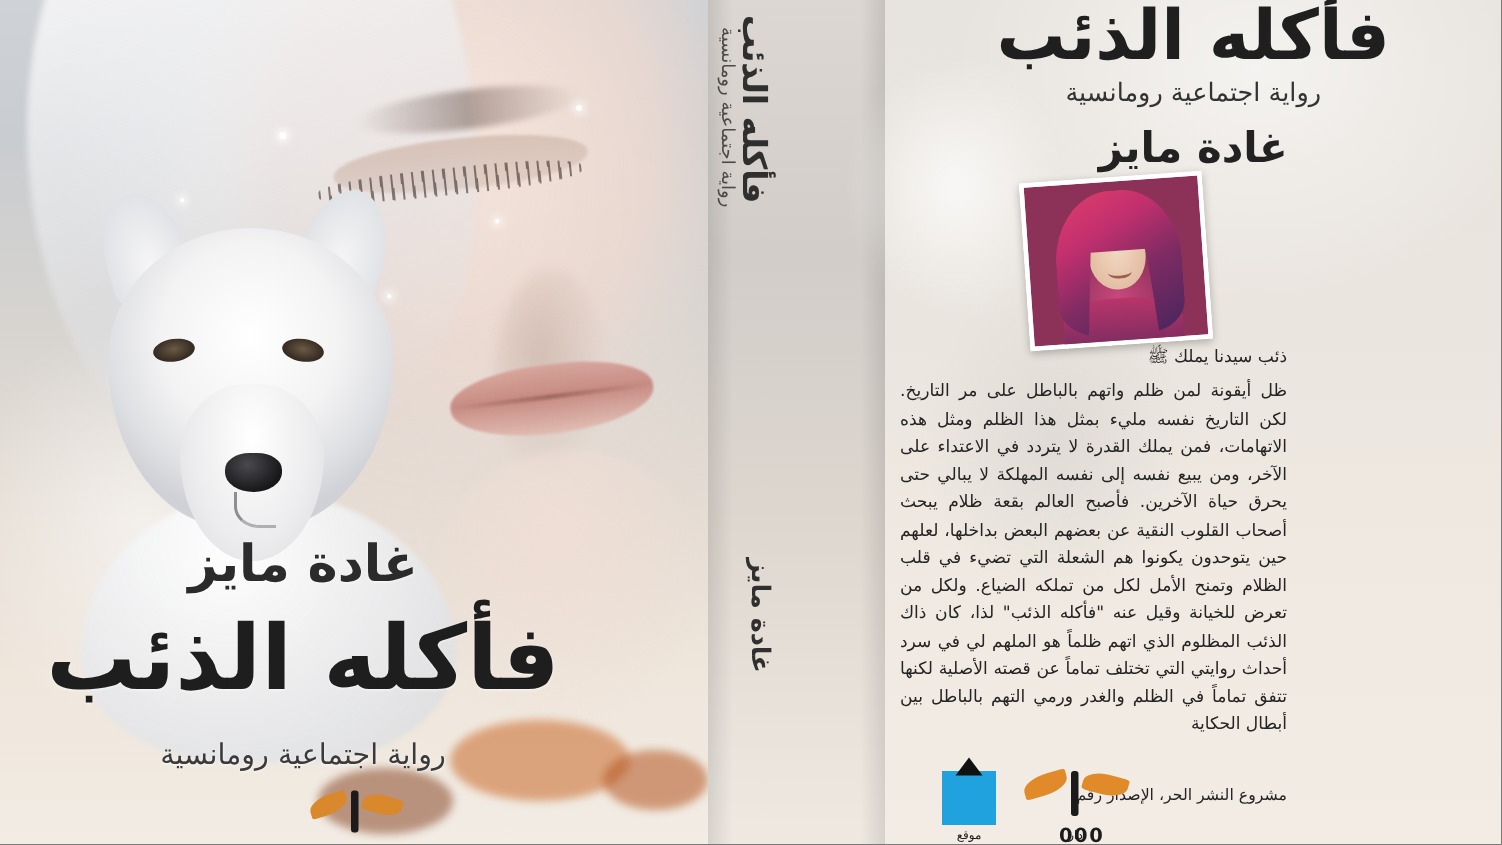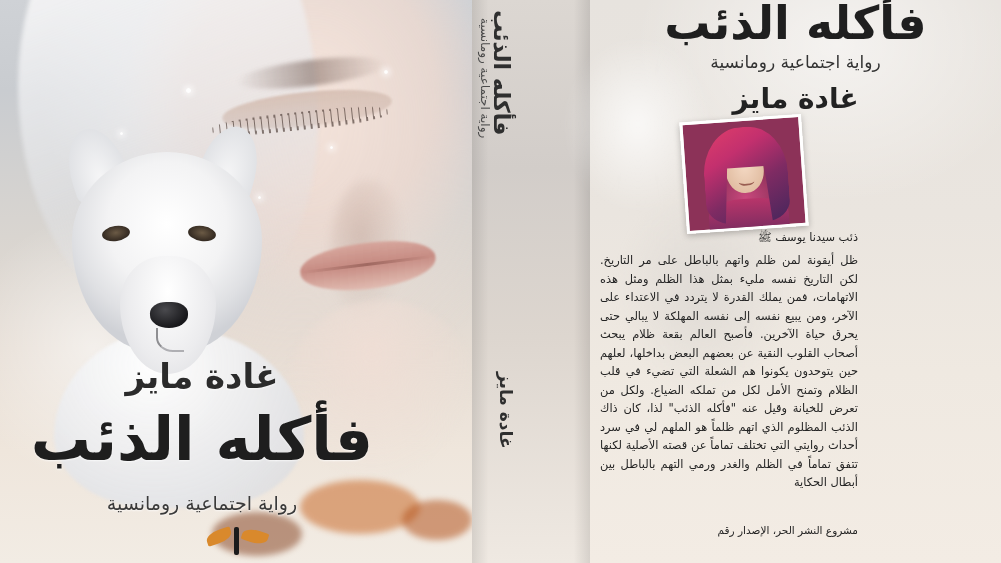--- a/index.html
+++ b/index.html
@@ -511,20 +511,37 @@
 
     <div class="author-photo">
       <div class="ap-body"></div>
       <div class="ap-face"></div>
       <div class="ap-scarf"></div>
       <div class="ap-smile"></div>
     </div>
   </div>
 
   <div class="blurb">
-    <span class="lead">ذئب سيدنا يوسف ﷺ</span>
+    <span class="lead">ذئب سيدنا يملك ﷺ</span>
     <span>ظل أيقونة لمن ظلم واتهم بالباطل على مر التاريخ. لكن التاريخ نفسه مليء بمثل هذا الظلم ومثل هذه الاتهامات، فمن يملك القدرة لا يتردد في الاعتداء على الآخر، ومن يبيع نفسه إلى نفسه المهلكة لا يبالي حتى يحرق حياة الآخرين. فأصبح العالم بقعة ظلام يبحث أصحاب القلوب النقية عن بعضهم البعض بداخلها، لعلهم حين يتوحدون يكونوا هم الشعلة التي تضيء في قلب الظلام وتمنح الأمل لكل من تملكه الضياع. ولكل من تعرض للخيانة وقيل عنه "فأكله الذئب" لذا، كان ذاك الذئب المظلوم الذي اتهم ظلماً هو الملهم لي في سرد أحداث روايتي التي تختلف تماماً عن قصته الأصلية لكنها تتفق تماماً في الظلم والغدر ورمي التهم بالباطل بين أبطال الحكاية</span>
   </div>
 
   <div class="publisher-line">مشروع النشر الحر، الإصدار رقم</div>
 
+  <div class="logo-row">
+    <div class="logo-box" style="left:18px; top:0;">
+      <div class="logo-sq"></div>
+      <div class="logo-caption">موقع</div>
+    </div>
+    <div class="logo-box" style="left:72px; top:-2px;">
+      <div class="logo-wings">
+        <div class="w l"></div>
+        <div class="w r"></div>
+        <div class="stem"></div>
+      </div>
+      <div class="logo-caption">دار</div>
+    </div>
+    <div class="logo-box" style="left:96px; top:36px;">
+      <div class="logo-000">000</div>
+    </div>
+  </div>
 
 </div>
 
 </body></html>

